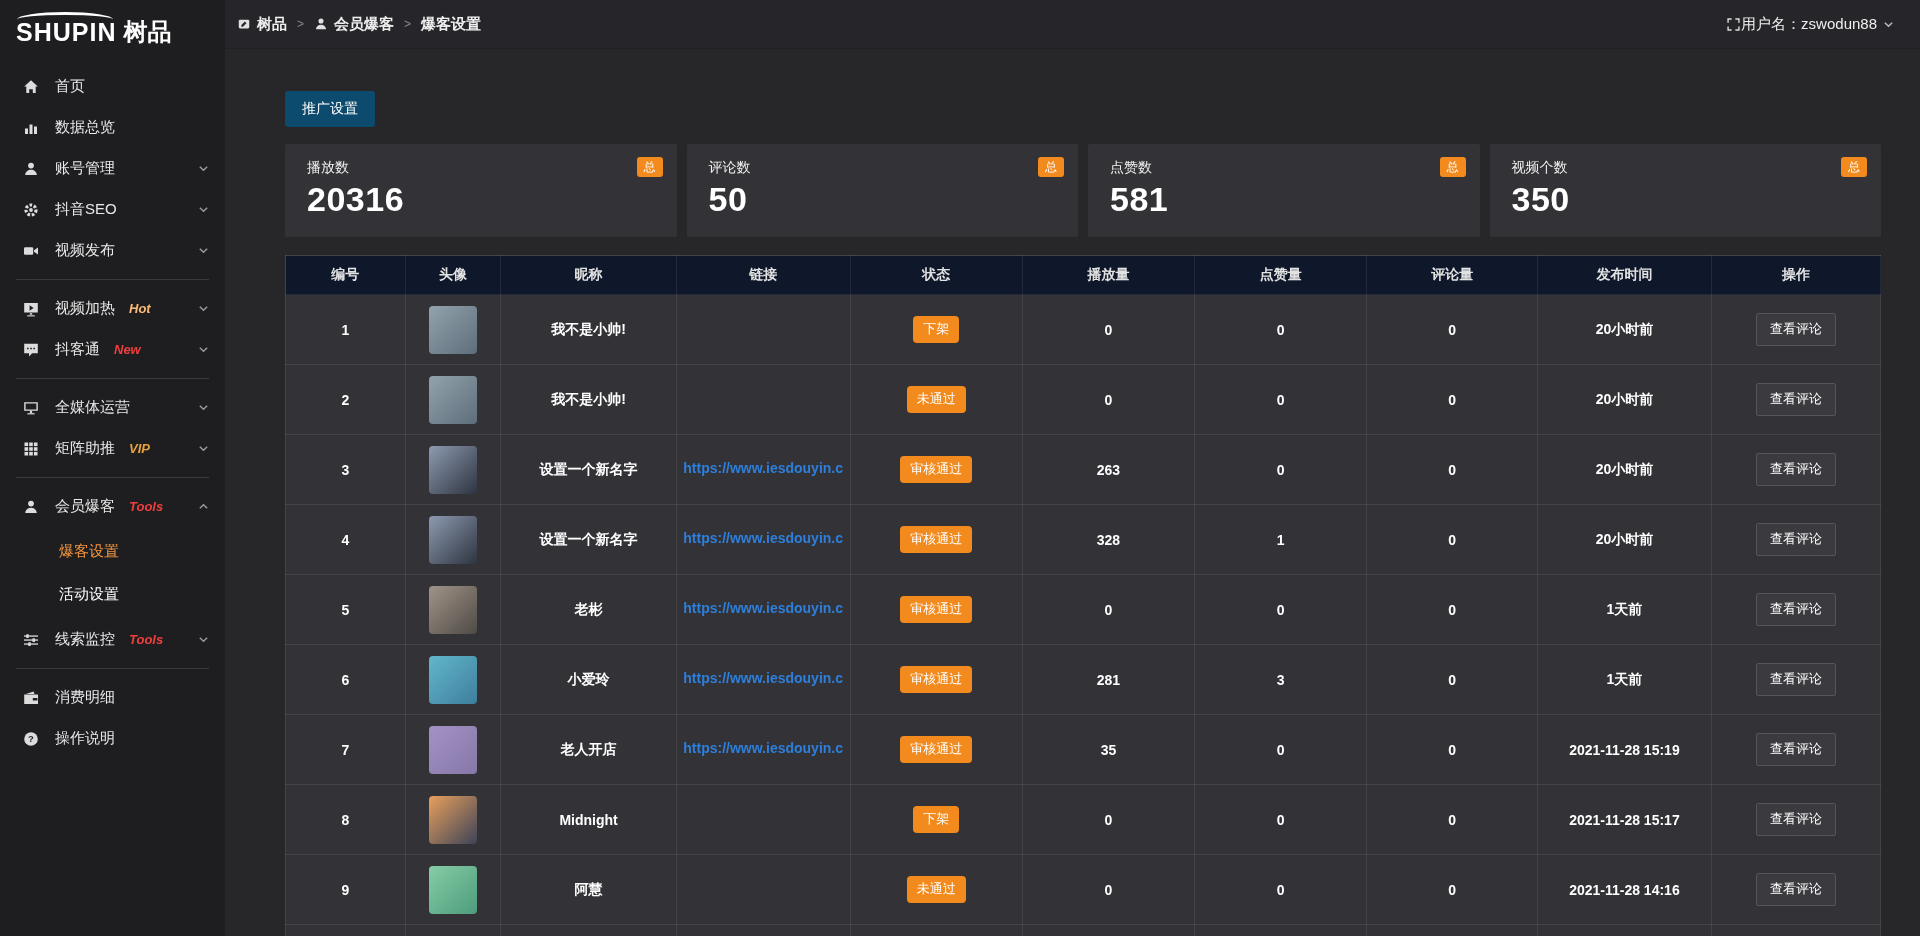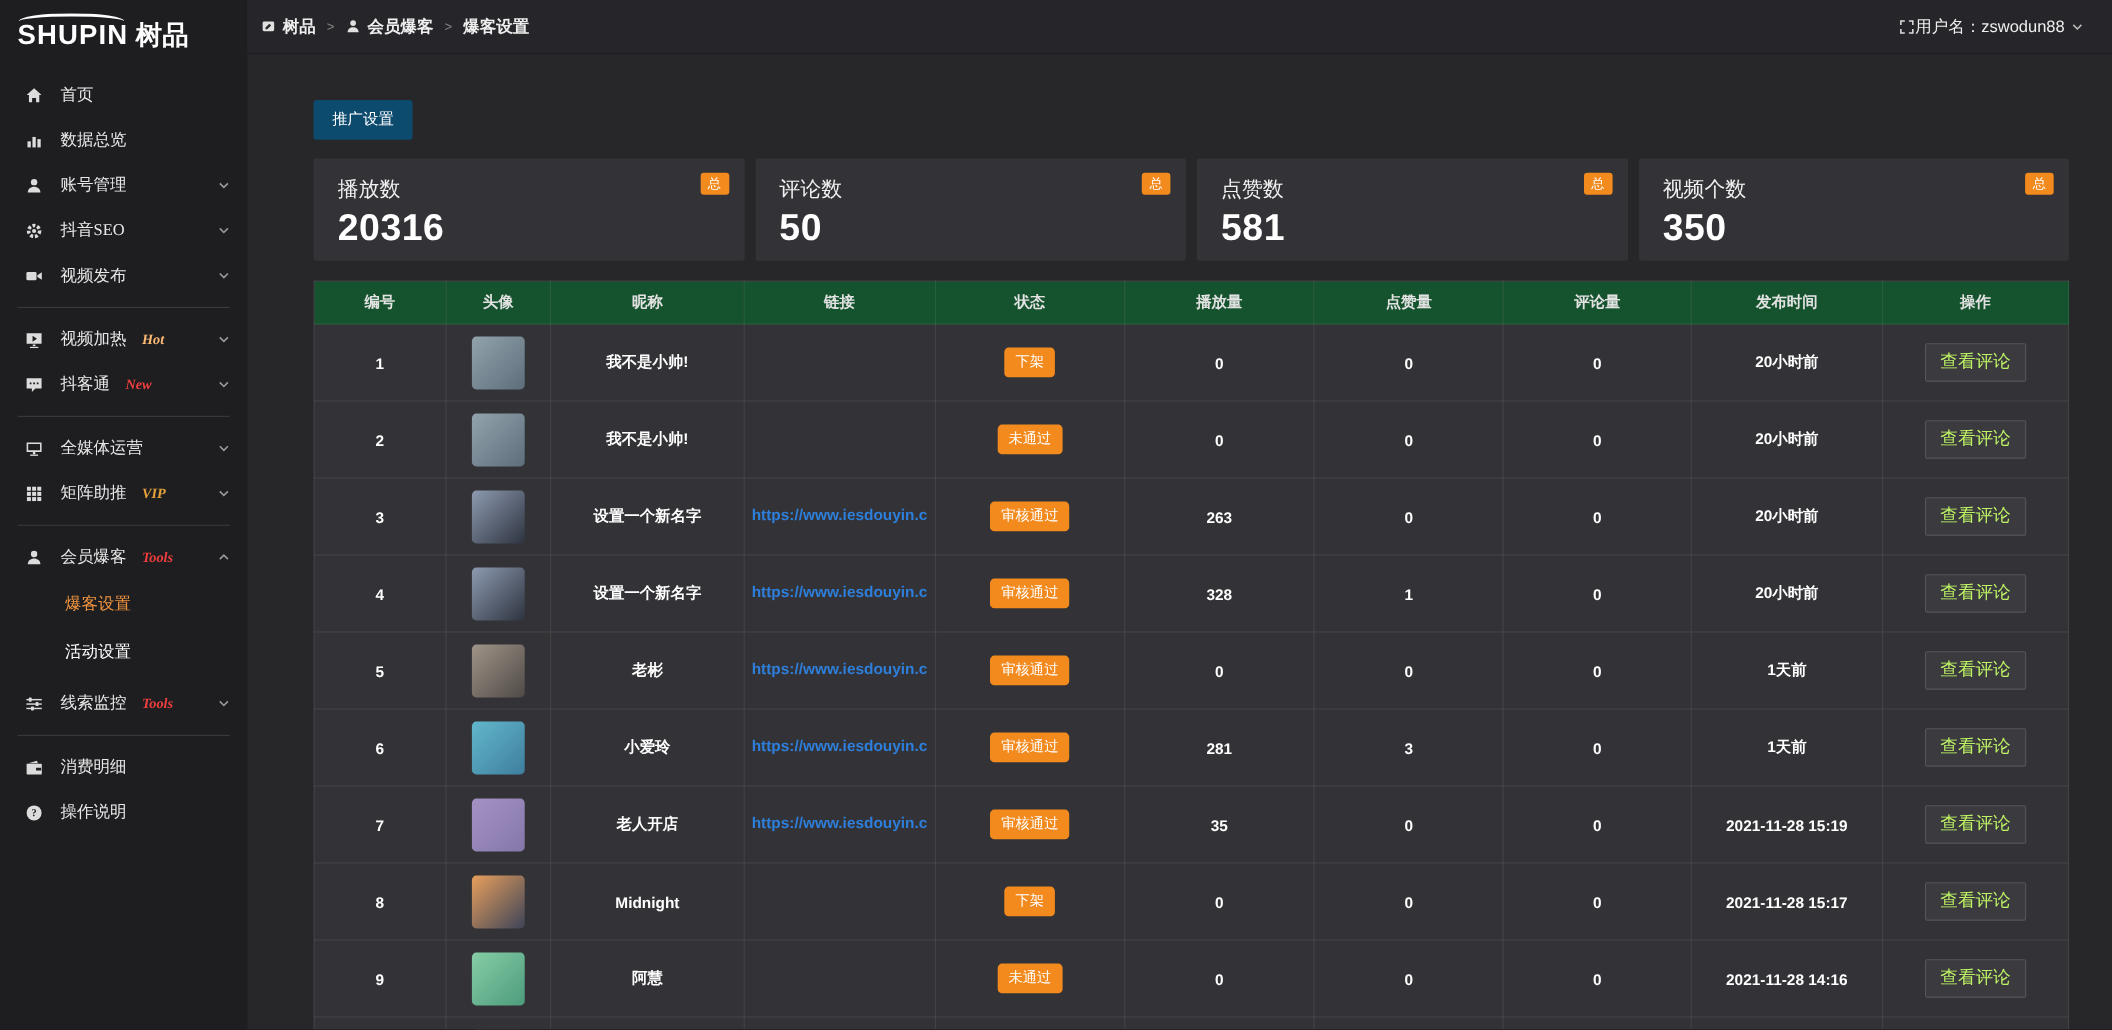--- a/index.html
+++ b/index.html
@@ -5,21 +5,21 @@
   html,body{margin:0;padding:0;background:#1a1a1d;}
   body{font-family:"Liberation Sans","DejaVu Sans",sans-serif;}
   .app{width:1920px;height:936px;display:flex;overflow:hidden;background:#27272a;}
 
   
   .sidebar{width:225px;min-width:225px;background:#1e1e21;height:100%;overflow:hidden;}
   .logo{height:52px;display:flex;align-items:center;padding:6px 0 0 16px;gap:7px;}
   .logo-en{position:relative;font-size:25px;font-weight:800;color:#fff;letter-spacing:1px;line-height:1;}
   .logo-arc{position:absolute;left:1px;top:-8px;width:96%;height:12px;border-top:3px solid #fff;border-radius:50% 50% 0 0;}
   .logo-cn{font-size:24px;font-weight:700;color:#fff;}
-  .menu{padding-top:8px;font-family:Liberation Serif, serif;}
+  .menu{padding-top:8px;}
   .m-item{height:41px;display:flex;align-items:center;padding:0 16px 0 22px;color:#e8e8e8;font-size:15px;cursor:pointer;}
   .m-icon{width:18px;height:18px;margin-right:15px;display:inline-flex;align-items:center;justify-content:center;color:#dcdcdc;flex:none;}
   .m-label{white-space:nowrap;}
   .m-tag{margin-left:14px;font-style:italic;font-weight:bold;font-size:13px;}
   .m-chevron{margin-left:auto;color:#9a9a9a;display:inline-flex;}
   .m-divider{height:1px;background:#3a3a3e;margin:8px 16px;}
   .m-sub{padding:2px 0 4px;}
   .m-sub-item{height:43px;line-height:43px;padding-left:59px;font-size:15px;color:#fff;cursor:pointer;white-space:nowrap;}
   .m-sub-item.active{color:#f2953e;}
 
@@ -34,32 +34,32 @@
   .fs-btn{display:inline-flex;color:#ddd;cursor:pointer;}
   .user-wrap{display:flex;align-items:center;gap:6px;cursor:pointer;}
   .user-chevron{display:inline-flex;color:#bbb;}
 
   .content{flex:1;padding:42px 39px 0 60px;overflow:hidden;}
   .promo-btn{background:#0c4a6e;color:#fff;font-size:14px;padding:9px 17px;border:none;border-radius:3px;cursor:pointer;margin-bottom:17px;display:inline-block;font-family:inherit;}
 
   
   .cards{display:flex;gap:10px;margin-bottom:18px;}
   .card{flex:1;background:#333337;height:93px;position:relative;padding:15px 22px;box-sizing:border-box;border-radius:2px;}
-  .card-label{font-size:19px;color:#f0f0f0;}
+  .card-label{font-size:14px;color:#f0f0f0;}
   .card-value{font-size:34px;color:#fff;font-weight:700;margin-top:3px;letter-spacing:.5px;}
   .card-badge{position:absolute;top:13px;right:14px;background:#f28a1e;color:#fff;font-size:12px;padding:3px 7px;border-radius:3px;line-height:1.2;}
 
   
   table.grid{width:100%;border-collapse:collapse;table-layout:fixed;background:#333337;}
-  .grid th{height:38px;background:#14532d;color:#e2e2e2;font-size:14px;font-weight:600;border:1px solid rgba(255,255,255,.08);padding:0 4px;}
+  .grid th{height:38px;background:#0f172a;color:#e2e2e2;font-size:14px;font-weight:600;border:1px solid rgba(255,255,255,.08);padding:0 4px;}
   .grid td{height:69px;text-align:center;vertical-align:middle;color:#fff;font-size:14px;font-weight:600;border:1px solid rgba(255,255,255,.08);background:#333337;padding:0 4px;overflow:hidden;white-space:nowrap;}
   .avatar{display:inline-block;width:48px;height:48px;border-radius:4px;vertical-align:middle;}
   .badge{display:inline-block;background:#f28a1e;color:#fff;padding:6px 10px;font-size:13px;border-radius:4px;font-weight:400;line-height:1.1;cursor:default;}
   .vlink{color:#2d7fdb;text-decoration:none;font-weight:600;display:inline-block;max-width:100%;overflow:hidden;white-space:nowrap;}
-  .act-btn{background:#3a3a3f;border:1px solid #55555a;color:#bef264;font-size:16px;padding:8px 13px;border-radius:2px;cursor:pointer;font-family:inherit;line-height:1.1;}
+  .act-btn{background:#3a3a3f;border:1px solid #55555a;color:#ffffff;font-size:13px;padding:8px 13px;border-radius:2px;cursor:pointer;font-family:inherit;line-height:1.1;}
 </style>
 </head>
 <body>
 
 <div class="app">
 
   <aside class="sidebar">
     <div class="logo">
       <span class="logo-en">
         <i class="logo-arc"></i>

